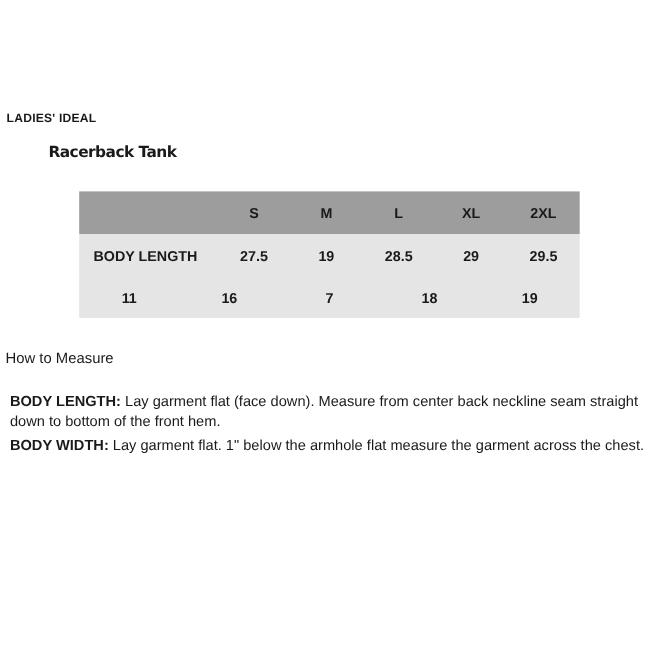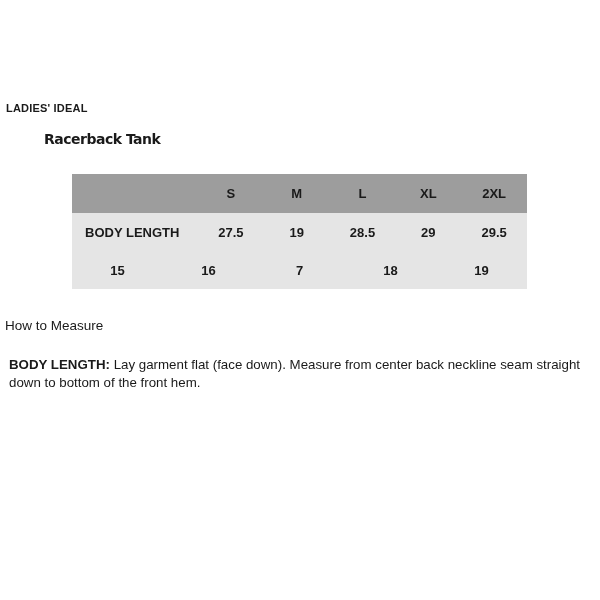--- a/index.html
+++ b/index.html
@@ -126,30 +126,34 @@
     <div class="t-row t-body">
       <div class="t-label">BODY LENGTH</div>
       <div class="t-cell">27.5</div>
       <div class="t-cell">19</div>
       <div class="t-cell">28.5</div>
       <div class="t-cell">29</div>
       <div class="t-cell">29.5</div>
     </div>
 
     <div class="t-row t-body">
-      <div class="t-cell">15</div>
+      <div class="t-cell">11</div>
       <div class="t-cell">16</div>
       <div class="t-cell">7</div>
       <div class="t-cell">18</div>
       <div class="t-cell">19</div>
     </div>
   </div>
 
   <div class="measure-heading">How to Measure</div>
 
   <div class="measure-text">
     <p>
       <strong>BODY LENGTH:</strong>
       <span>Lay garment flat (face down). Measure from center back neckline seam straight down to bottom of the front hem.</span>
     </p>
+    <p>
+      <strong>BODY WIDTH:</strong>
+      <span>Lay garment flat. 1" below the armhole flat measure the garment across the chest.</span>
+    </p>
   </div>
 
 </div>
 
 </body></html>

